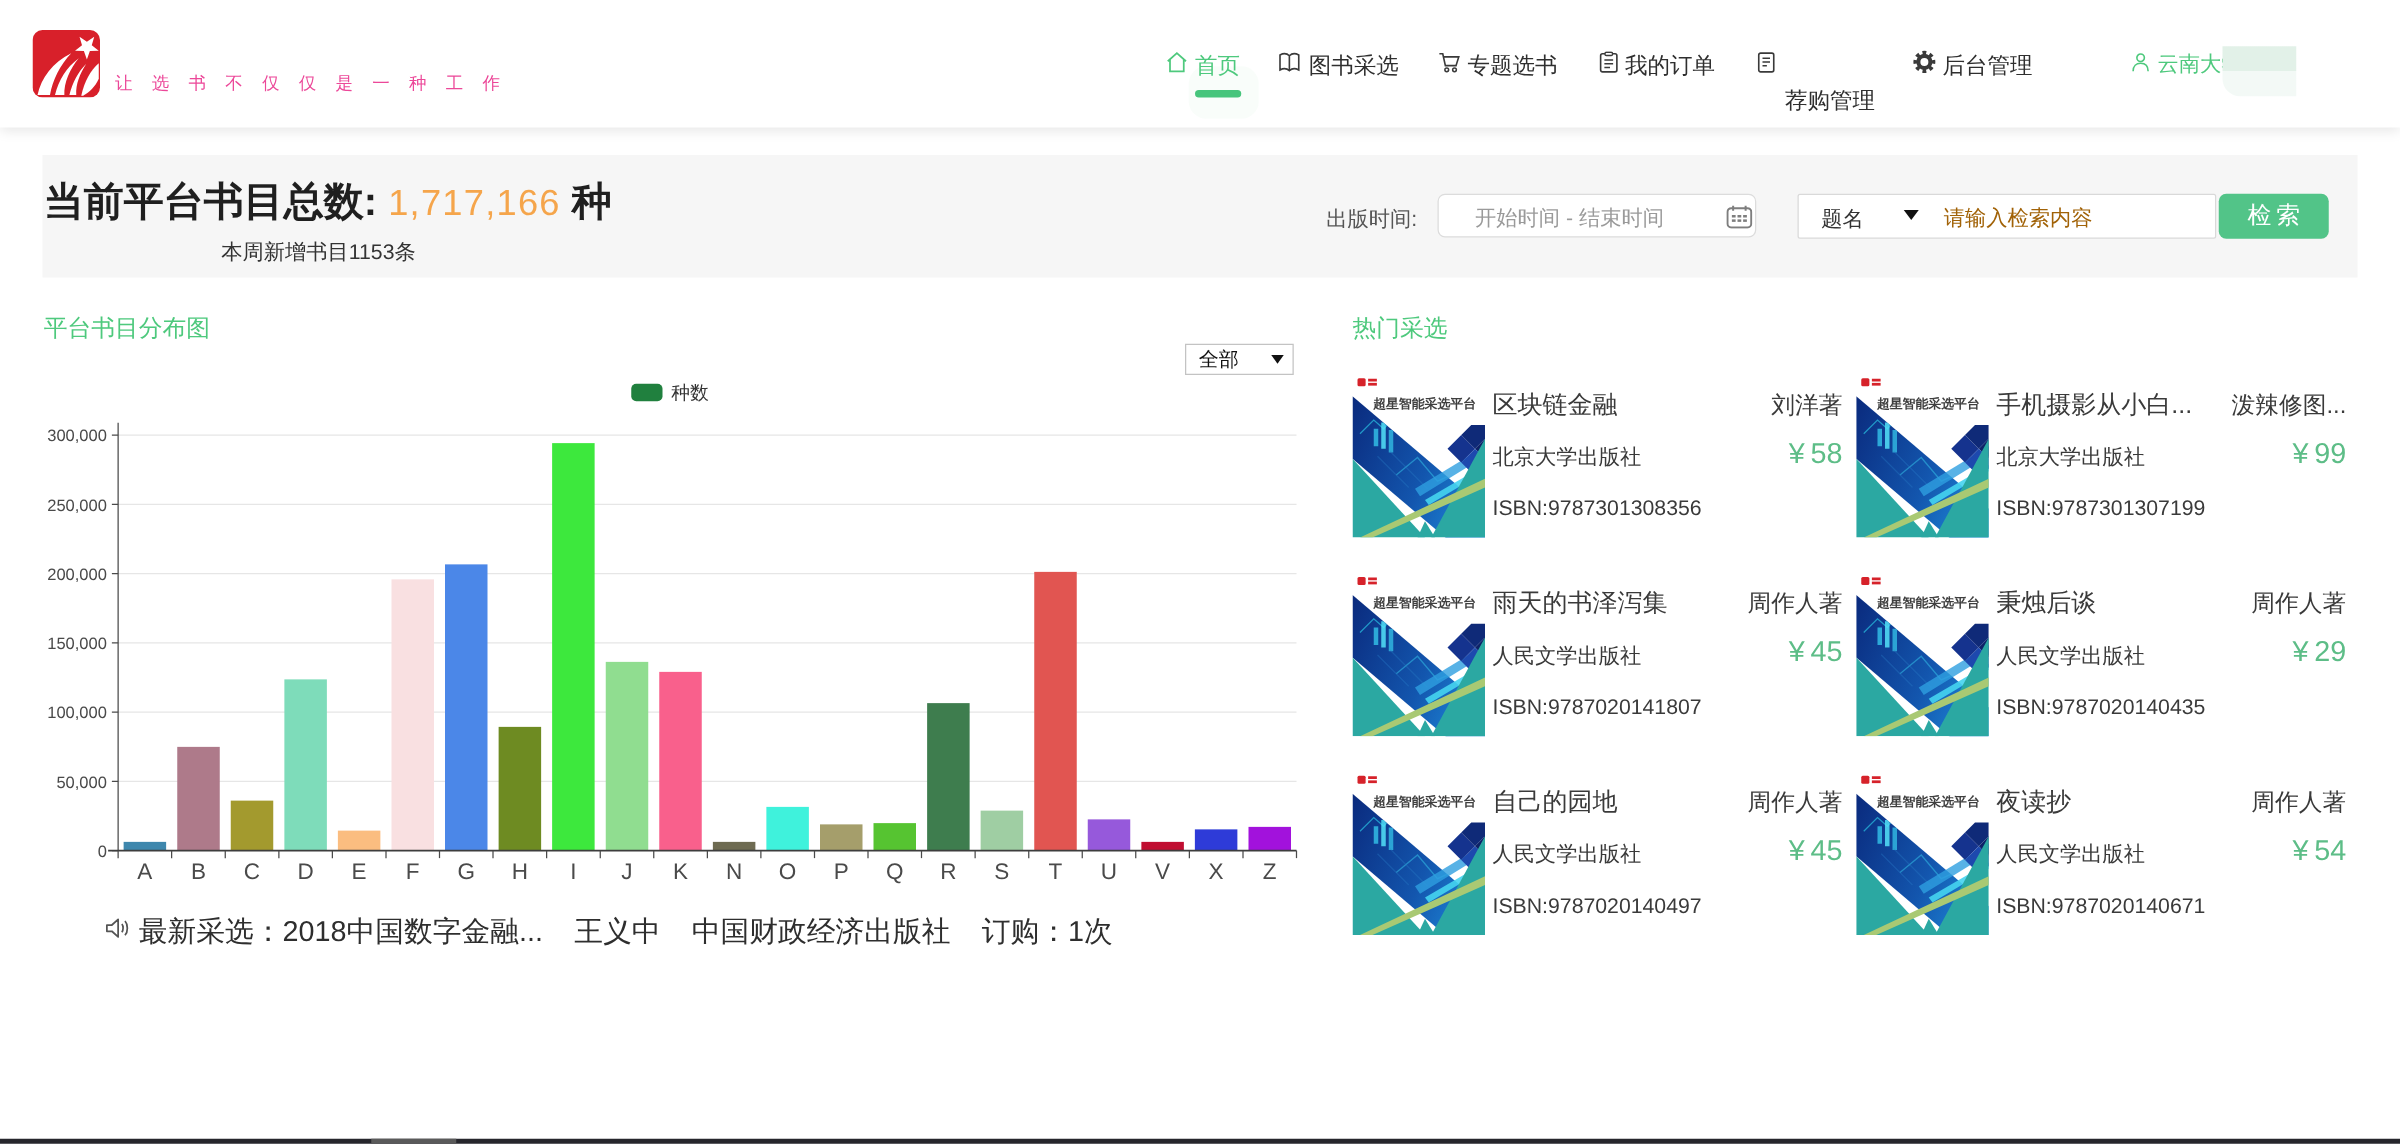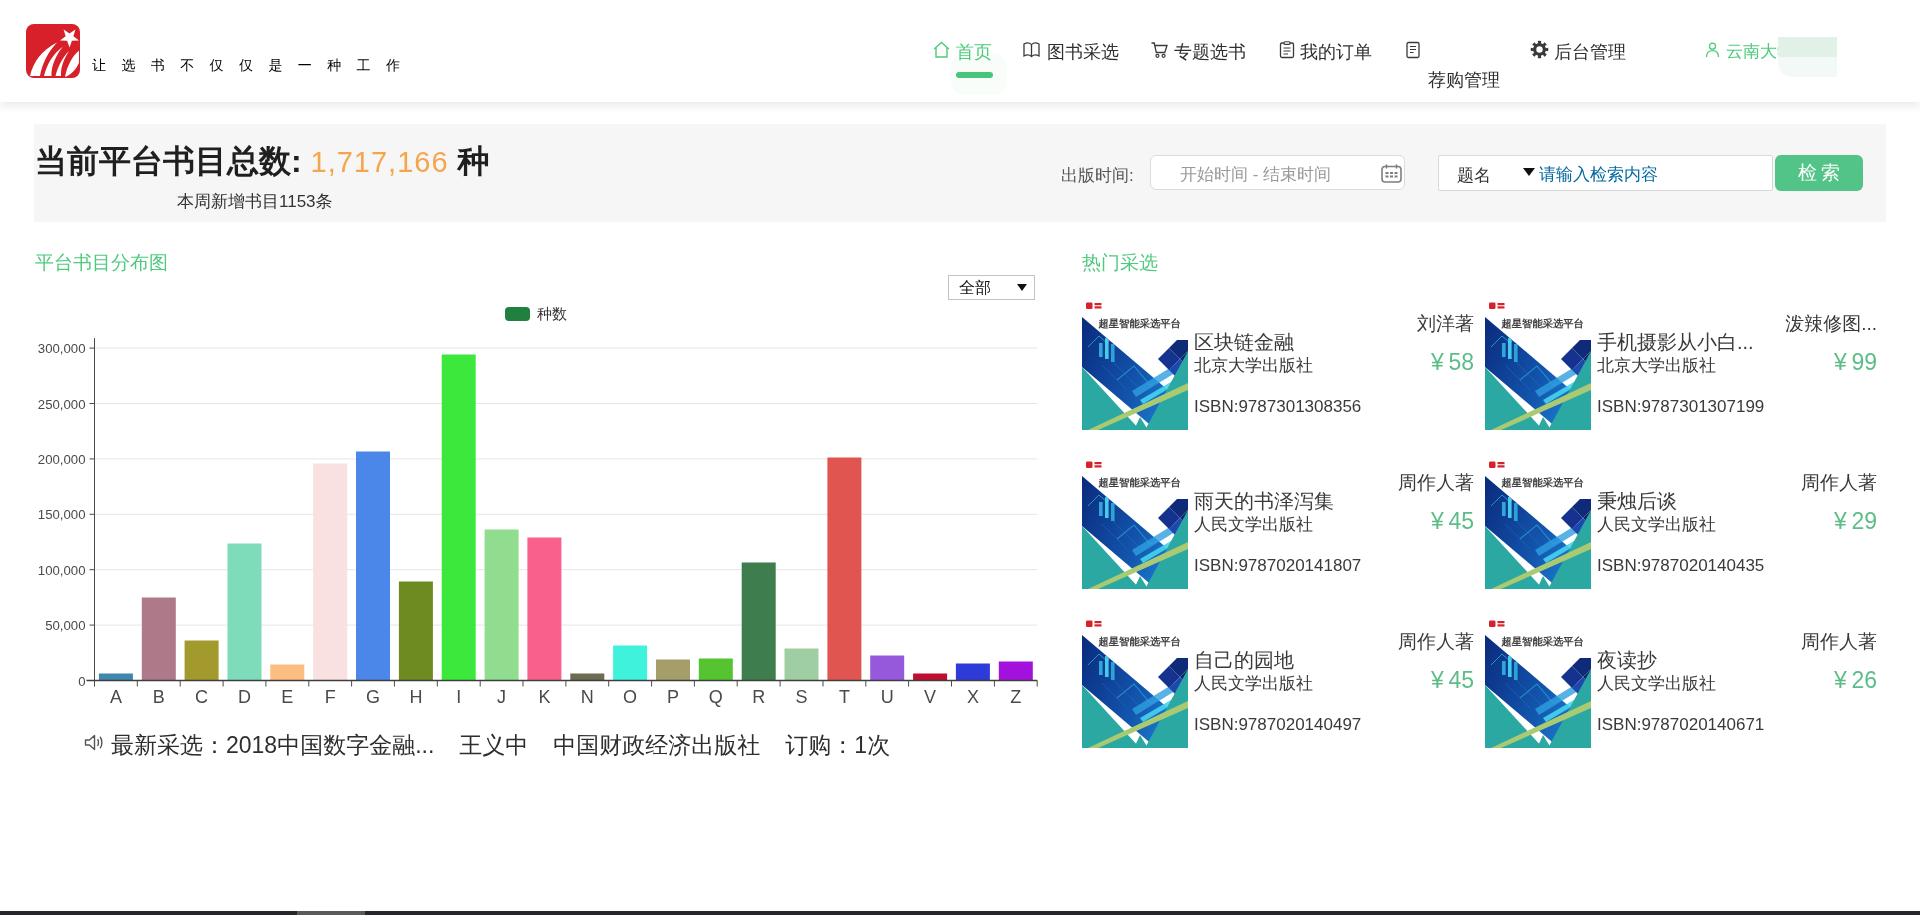--- a/index.html
+++ b/index.html
@@ -5,42 +5,42 @@
 <style>
   * { margin:0; padding:0; box-sizing:border-box; }
   html,body { width:1920px; height:915px; overflow:hidden; background:#fff;
     font-family:"Liberation Sans", sans-serif; }
   .abs { position:absolute; white-space:nowrap; }
 
   
   #header { position:absolute; left:0; top:0; width:1920px; height:102px; background:#fff;
     box-shadow:0 3px 10px rgba(0,0,0,0.10); z-index:5; }
   .brand-title { left:90px; top:22px; font-size:30px; line-height:32px; color:#4c4c4c; letter-spacing:0.3px; }
-  .brand-sub { left:92px; top:57px; font-size:14px; line-height:18px; color:#000000; letter-spacing:15.4px;font-family:Liberation Mono, monospace; }
+  .brand-sub { left:92px; top:57px; font-size:14px; line-height:18px; color:#ec4899; letter-spacing:15.4px; }
   .nav-t { top:40px; font-size:18px; color:#2f2f2f; }
   .nav-t.act { color:#4ec97d; }
   .nav-u { left:956px; top:72px; width:37px; height:5.5px; border-radius:3px; background:#47c57c; }
   .blurbox { left:1778px; top:37px; width:59px; height:40px; border-radius:0 0 0 14px;
     background:linear-gradient(#e2f1e8 50%, #f3f9f6 50%); }
 
   
   #band { position:absolute; left:34px; top:124px; width:1852px; height:98px; background:#f6f6f6; }
   .stat1 { left:35px; top:140px; font-size:32px; font-weight:bold; color:#1f1f1f; }
   .stat1 .num { color:#f5a54b; font-weight:normal; font-size:29px; letter-spacing:1px; }
   .stat2 { left:177px; top:190px; font-size:17px; color:#333; }
   .lbl-pub { left:1061px; top:164px; font-size:17px; color:#555; }
   .datebox { left:1150px; top:155px; width:255px; height:35px; background:#fff;
     border:1px solid #dcdcdc; border-radius:6px; }
   .datebox span { position:absolute; left:29px; top:7px; font-size:17px; color:#9a9a9a; }
   .combobox { left:1438px; top:155px; width:335px; height:36px; background:#fff;
     border:1px solid #d9d9d9; border-radius:2px; }
   .combobox .sel { position:absolute; left:18px; top:8px; font-size:17px; color:#333; }
   .combobox .tri { position:absolute; left:84px; top:12px; width:0; height:0;
     border-left:6px solid transparent; border-right:6px solid transparent; border-top:8px solid #111; }
-  .combobox .ph { position:absolute; left:100px; top:7px; font-size:17px; color:#0369a1; }
+  .combobox .ph { position:absolute; left:116px; top:7px; font-size:17px; color:#a16207; }
   .btn-search { left:1775px; top:155px; width:88px; height:36px; background:#52c488;
     border-radius:6px; color:#fff; font-size:19px; text-align:center; line-height:36px; letter-spacing:4px;
     text-indent:4px; }
 
   
   .sec-title { font-size:19px; color:#4ec97d; }
 
   
   .dd-all { left:948px; top:275px; width:87px; height:25px; border:1px solid #c3c3c3; background:#fff; }
   .dd-all .t { position:absolute; left:10px; top:2px; font-size:16px; color:#111; }
@@ -49,21 +49,21 @@
 
   
   .legend-mark { left:505px; top:307px; width:25px; height:14px; border-radius:4px; background:#20803e; }
   .legend-txt { left:537px; top:305px; font-size:15px; color:#333; }
 
   
   .marq { left:111px; top:730px; font-size:23px; color:#2e2e2e; }
   .marq span.gap { display:inline-block; width:25px; }
 
   
-  .card-title { font-size:20px; color:#3a3a3a;margin-top:19px; }
+  .card-title { font-size:20px; color:#3a3a3a; }
   .card-author { font-size:19px; color:#3a3a3a; text-align:right; }
   .card-pub { font-size:17px; color:#3a3a3a; }
   .card-price { font-size:23px; color:#5dbd87; text-align:right; }
   .card-isbn { font-size:17px; color:#3a3a3a; }
 
   #footbar { position:absolute; left:0; top:911px; width:1920px; height:4px; background:#26262c; }
 </style>
 </head>
 <body>
 
@@ -337,17 +337,17 @@
 <div class="abs card-author" style="left:1334px; top:629px; width:140px;">周作人著</div>
 <div class="abs card-pub" style="left:1194px; top:672px;">人民文学出版社</div>
 <div class="abs card-price" style="left:1334px; top:667px; width:140px;">¥ 45</div>
 <div class="abs card-isbn" style="left:1194px; top:715px;">ISBN:9787020140497</div>
 <svg class="abs" style="left:1485px; top:613px;" width="106" height="135">
     <use href="#bookcover"></use>
   </svg>
 <div class="abs card-title" style="left:1597px; top:628px;">夜读抄</div>
 <div class="abs card-author" style="left:1737px; top:629px; width:140px;">周作人著</div>
 <div class="abs card-pub" style="left:1597px; top:672px;">人民文学出版社</div>
-<div class="abs card-price" style="left:1737px; top:667px; width:140px;">¥ 26</div>
+<div class="abs card-price" style="left:1737px; top:667px; width:140px;">¥ 54</div>
 <div class="abs card-isbn" style="left:1597px; top:715px;">ISBN:9787020140671</div>
 
 <div id="footbar"></div>
 <div class="abs" style="left:297px; top:911px; width:68px; height:4px; background:#5a5a5a; z-index:3;"></div>
 
 </body></html>

